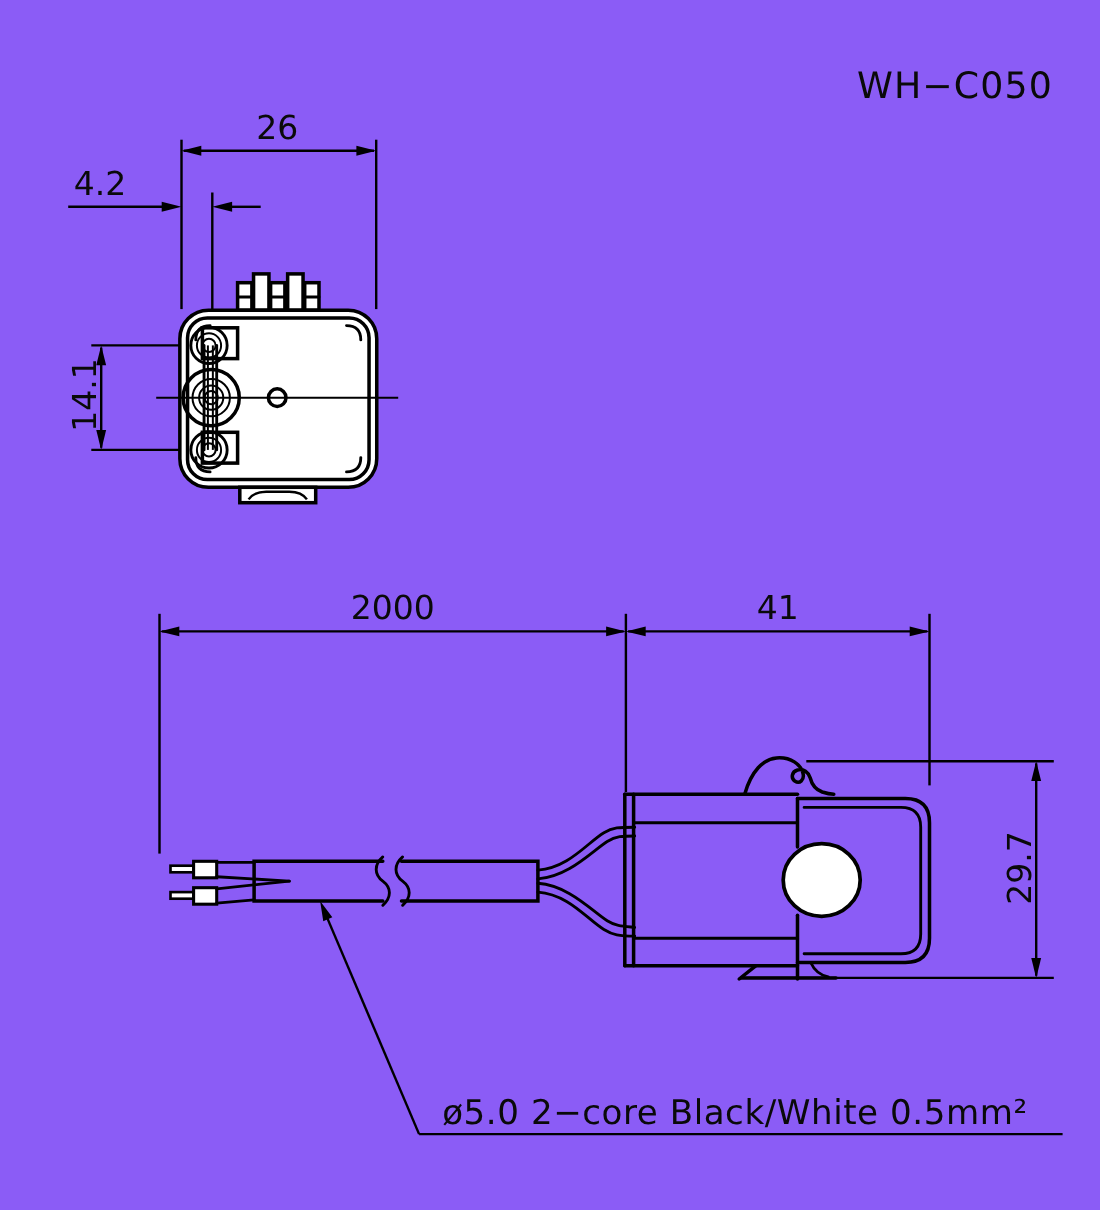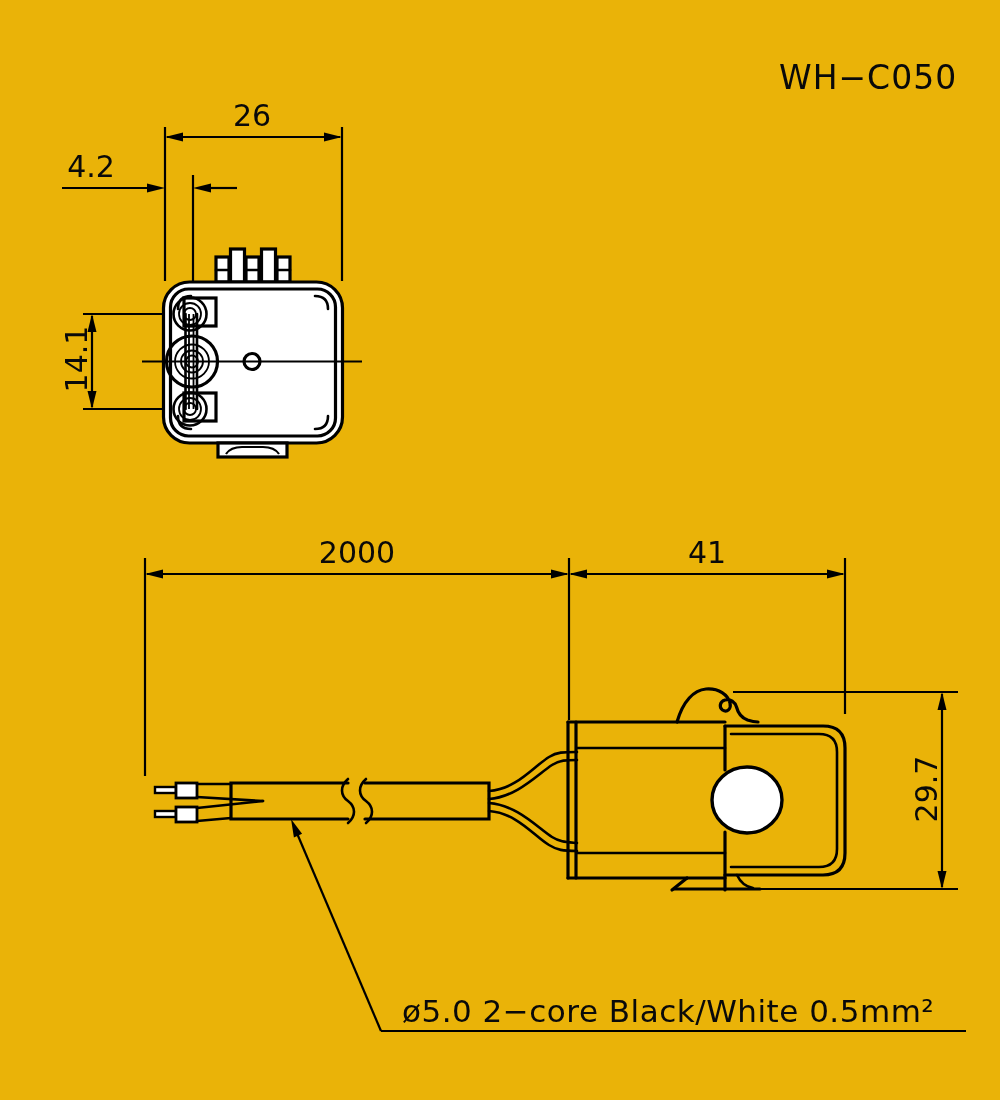--- a/index.html
+++ b/index.html
@@ -1,16 +1,16 @@
 <!DOCTYPE html>
 <html><head>
 <meta charset="utf-8">
 <style>
   html,body{margin:0;padding:0;background:#fff;}
-  .page{width:1000px;height:1100px;background:#eab308;position:relative;overflow:hidden;}
+  .page{width:1000px;height:1100px;background:#8b5cf6;position:relative;overflow:hidden;}
   svg{display:block;}
   .ol{stroke:#000;stroke-width:3.2;fill:none;stroke-linecap:round;}
   .il{stroke:#000;stroke-width:2.6;fill:none;stroke-linecap:round;}
   .dl{stroke:#000;stroke-width:2.2;fill:none;stroke-linecap:butt;}
   .cl{stroke:#000;stroke-width:1.8;fill:none;}
   .fw{fill:#fff;}
   .ah{fill:#000;stroke:none;}
   .t{font-family:"DejaVu Sans","Liberation Sans",sans-serif;fill:#0a0a0a;}
   .t-title{font-size:33px;letter-spacing:1px;}
   .t-dim{font-size:30px;}

